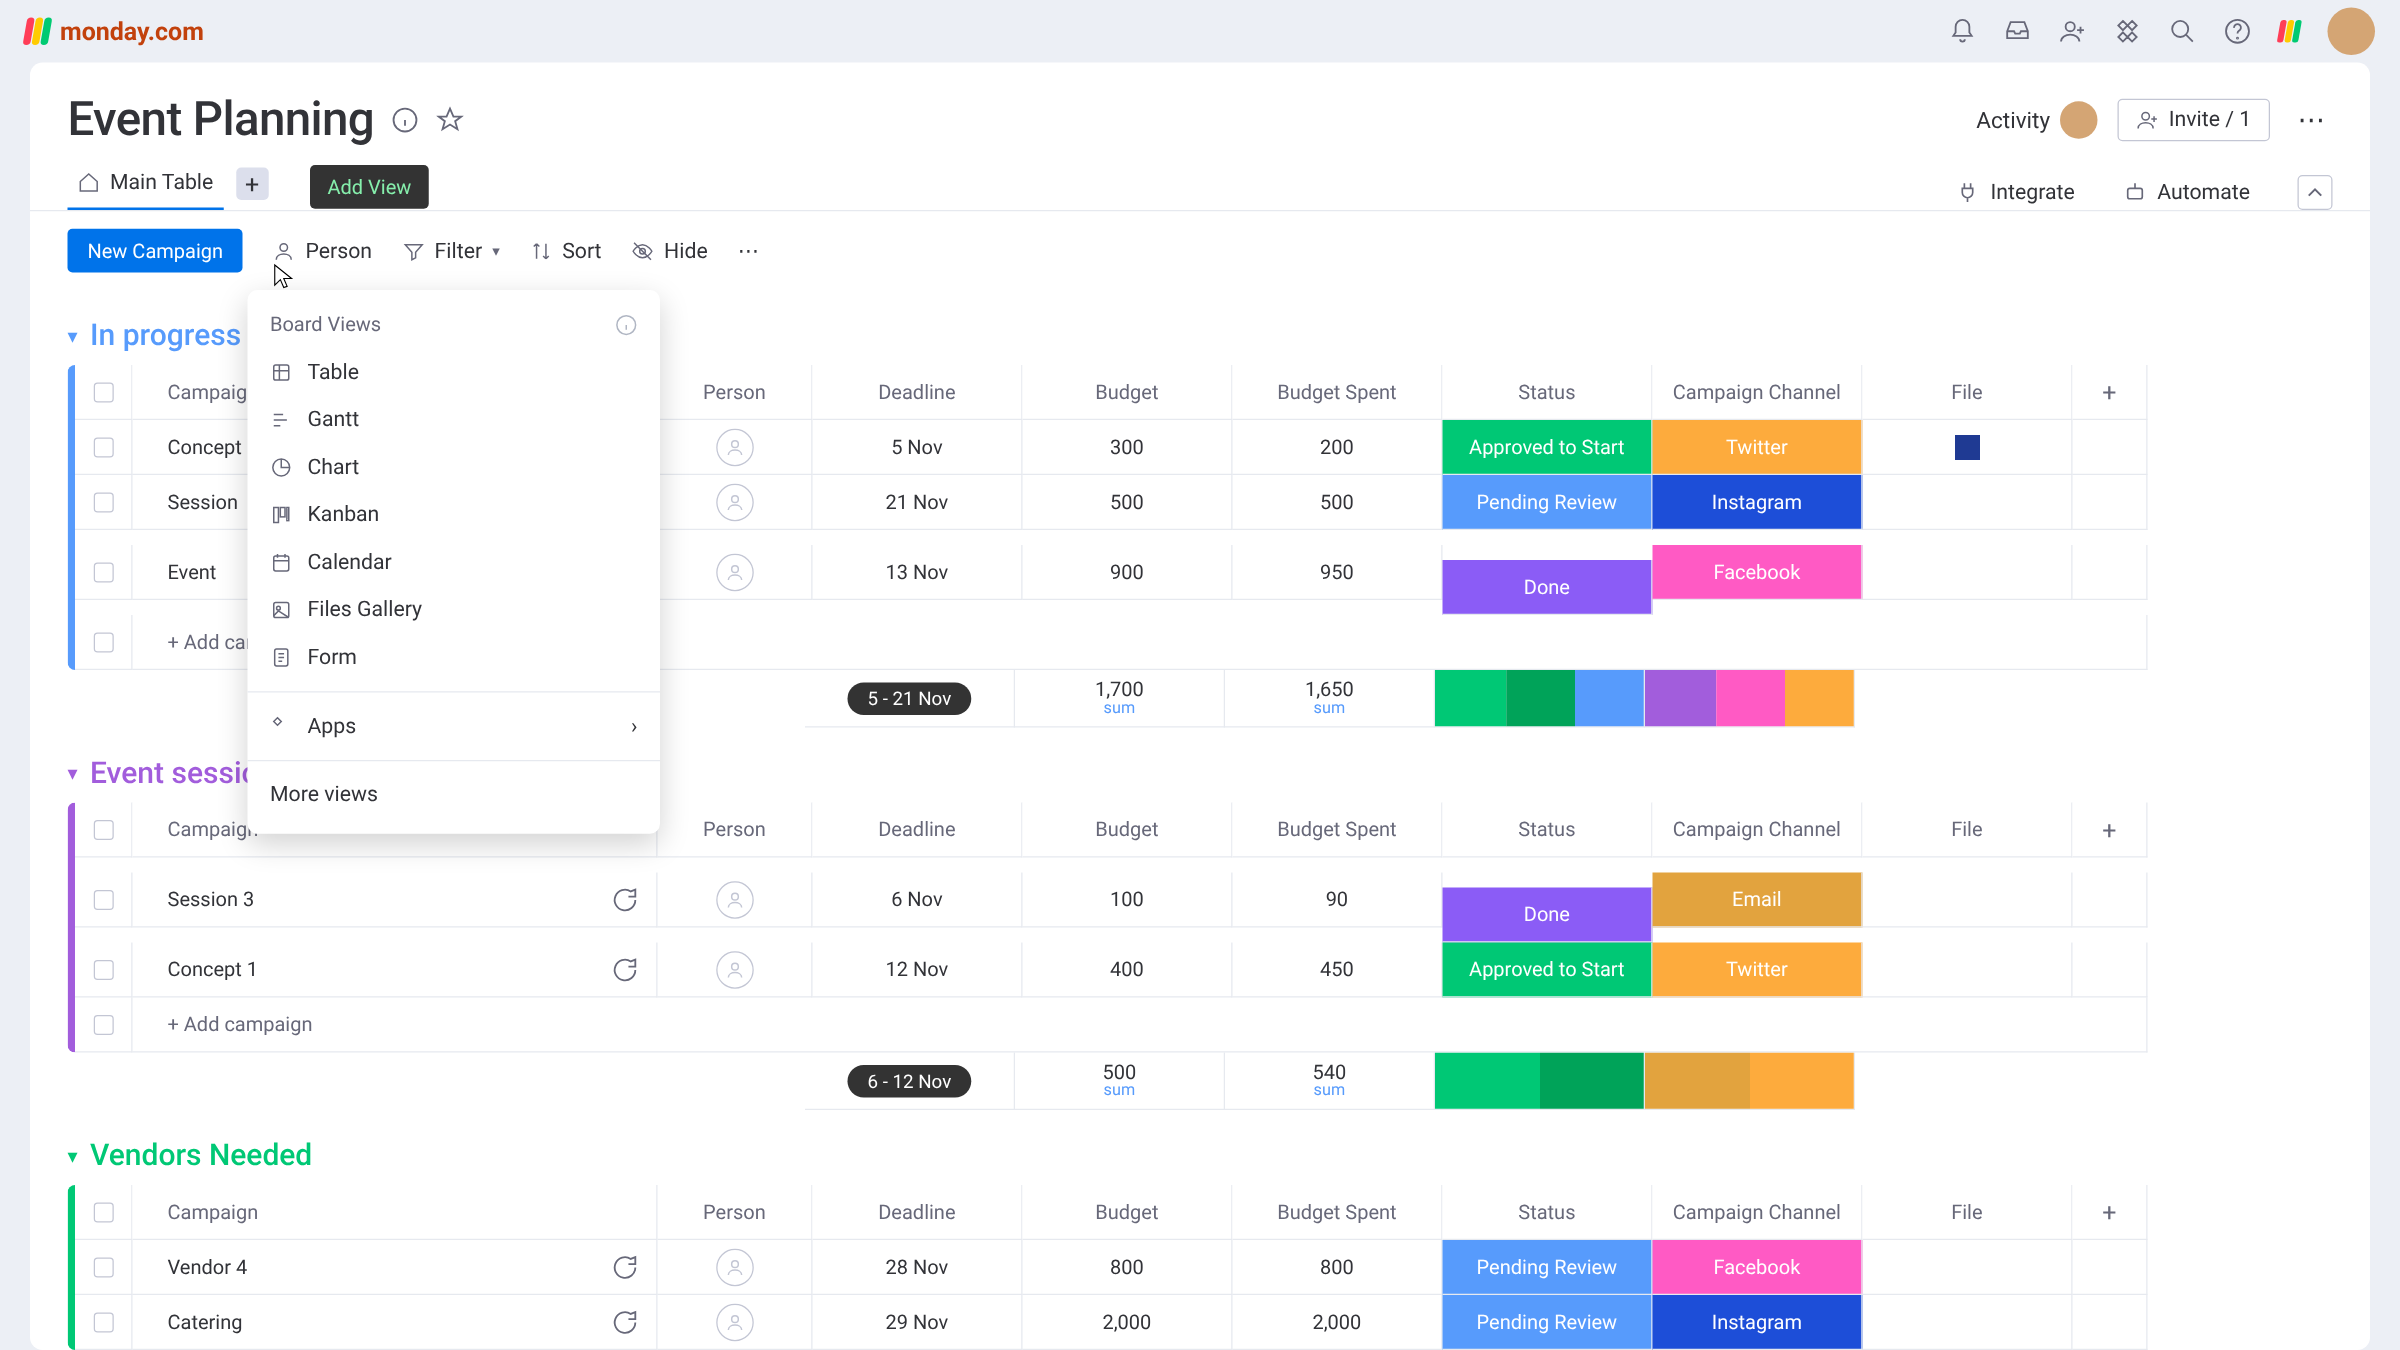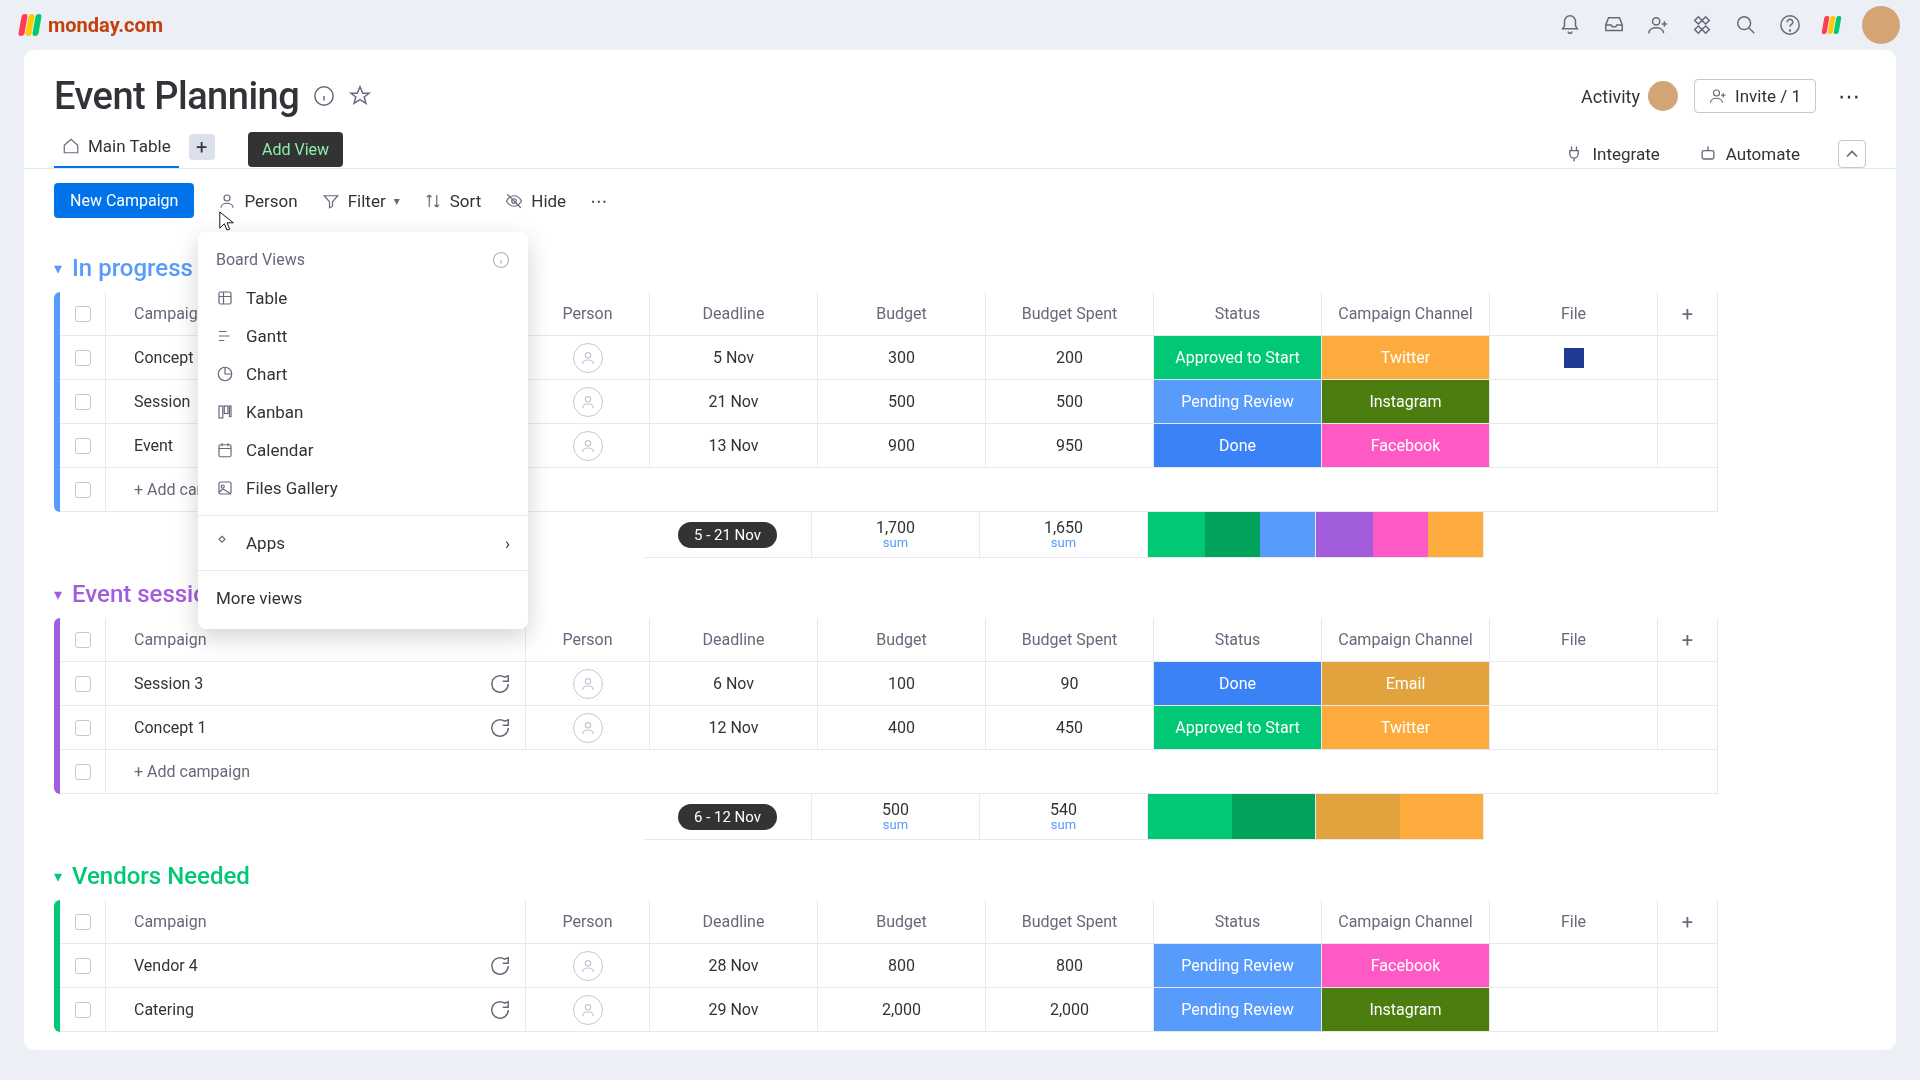--- a/index.html
+++ b/index.html
@@ -87,22 +87,22 @@
 .row .name { justify-content:flex-start; padding-left:28px; position:relative;}
 .row .name .bubble { position:absolute; right:14px; width:22px; height:22px; }
 .row .name .bubble svg{width:22px;height:22px;stroke:#676879;fill:none;stroke-width:1.6;}
 .row .person .pcircle { width:30px;height:30px;border-radius:50%;border:1.5px solid #c3c6d4; background:#fff; display:flex;align-items:center;justify-content:center;}
 .row .person .pcircle svg{width:16px;height:16px;stroke:#c3c6d4;fill:none;stroke-width:1.8;}
 .row .status, .row .channel { color:#fff; font-size:16px; }
 .row .file .thumb { width:20px; height:20px; background:#1f3a93; display:inline-block;}
 .row .plus { color:#676879; font-size:20px;}
 .row.addrow .name { color:#676879; }
 .row.addrow > div { border-bottom:1px solid #e6e9ef;}
-.status-approved{background:#00c875;} .status-pending{background:#579bfc;} .status-done{background:#3b82f6;}
-.ch-twitter{background:#fdab3d;} .ch-instagram{background:#4d7c0f;text-align:right;} .ch-facebook{background:#ff5ac4;} .ch-email{background:#e2a33e;}
+.status-approved{background:#00c875;} .status-pending{background:#579bfc;} .status-done{background:#8b5cf6;margin-top:24px;}
+.ch-twitter{background:#fdab3d;} .ch-instagram{background:#1d4ed8;text-align:right;} .ch-facebook{background:#ff5ac4;} .ch-email{background:#e2a33e;}
 
 
 .sumrow { display:grid; grid-template-columns: 46px 420px 124px 168px 168px 168px 168px 168px 168px 60px; align-items:center; }
 .sumrow > div { height:46px; border-right:1px solid #e6e9ef; border-bottom:1px solid #e6e9ef; display:flex; align-items:center; justify-content:center; font-size:16px;}
 .sumrow .blank { border:none; }
 .sumrow .daterange span{ background:#333; color:#fff; border-radius:999px; padding:4px 16px; font-size:15px;}
 .sumrow .sumcell { flex-direction:column; line-height:1.1;}
 .sumrow .sumcell .lbl{ color:#579bfc; font-size:13px;}
 .sumrow .bar { padding:0;}
 .sumrow .bar .seg{height:100%;display:inline-block;}
@@ -310,20 +310,27 @@
           <span>Calendar</span>
         </div>
         <div class="dd-item">
           <svg viewBox="0 0 24 24">
             <rect x="4" y="4" width="16" height="16" rx="2"></rect>
             <circle cx="9" cy="10" r="2"></circle>
             <path d="M4 18l5-5 11 7"></path>
           </svg>
           <span>Files Gallery</span>
         </div>
+        <div class="dd-item">
+          <svg viewBox="0 0 24 24">
+            <rect x="5" y="3" width="14" height="18" rx="2"></rect>
+            <path d="M9 8h6M9 12h6M9 16h4"></path>
+          </svg>
+          <span>Form</span>
+        </div>
       </div>
     <div class="dd-sep"></div>
     <div class="dd-item dd-apps">
       <span class="left">
         <svg viewBox="0 0 24 24">
             <path d="M8 3l4 4-4 4-4-4 4-4z"></path>
           </svg>
         <span>Apps</span>
       </span>
       <span>›</span>

